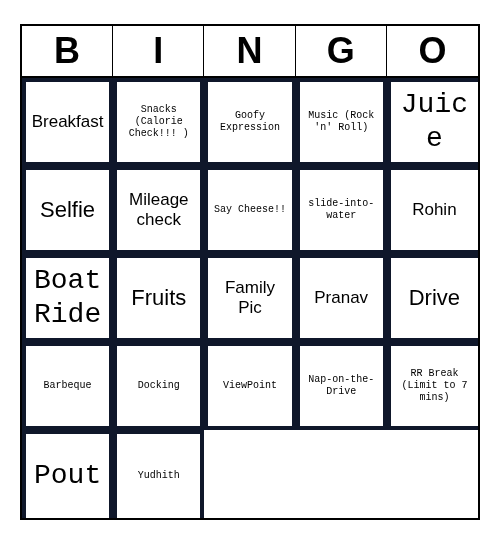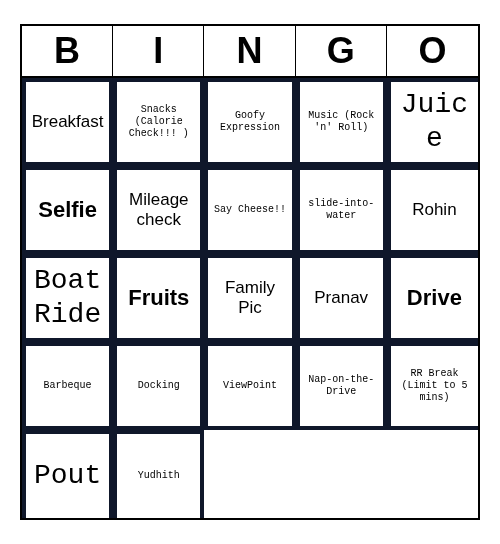--- a/index.html
+++ b/index.html
@@ -55,21 +55,21 @@
     }
     .bingo-cell:nth-child(5n) {
       border-right: none;
       text-align: center;
     }
     .bingo-cell:nth-child(n+21) {
       border-bottom: none;
     }
     .bingo-cell.large-text {
       font-size: 22px;
-      font-weight: bold;
+      font-weight: normal;
     }
     .bingo-cell.xlarge-text {
       font-size: 28px;
       font-weight: normal;
       font-family: Liberation Mono, monospace;
     }
     .bingo-cell.small-text {
       font-size: 10px;
       font-family: Liberation Mono, monospace;
     }
@@ -101,17 +101,17 @@
       <div class="bingo-cell medium-text">Rohin</div>
       <div class="bingo-cell xlarge-text">Boat Ride</div>
       <div class="bingo-cell large-text">Fruits</div>
       <div class="bingo-cell medium-text">Family Pic</div>
       <div class="bingo-cell medium-text">Pranav</div>
       <div class="bingo-cell large-text">Drive</div>
       <div class="bingo-cell small-text">Barbeque</div>
       <div class="bingo-cell small-text">Docking</div>
       <div class="bingo-cell small-text">ViewPoint</div>
       <div class="bingo-cell small-text">Nap-on-the-Drive</div>
-      <div class="bingo-cell small-text">RR Break (Limit to 5 mins)</div>
+      <div class="bingo-cell small-text">RR Break (Limit to 7 mins)</div>
       <div class="bingo-cell xlarge-text">Pout</div>
       <div class="bingo-cell small-text">Yudhith</div>
     </div>
 </div>
 
 </body></html>

